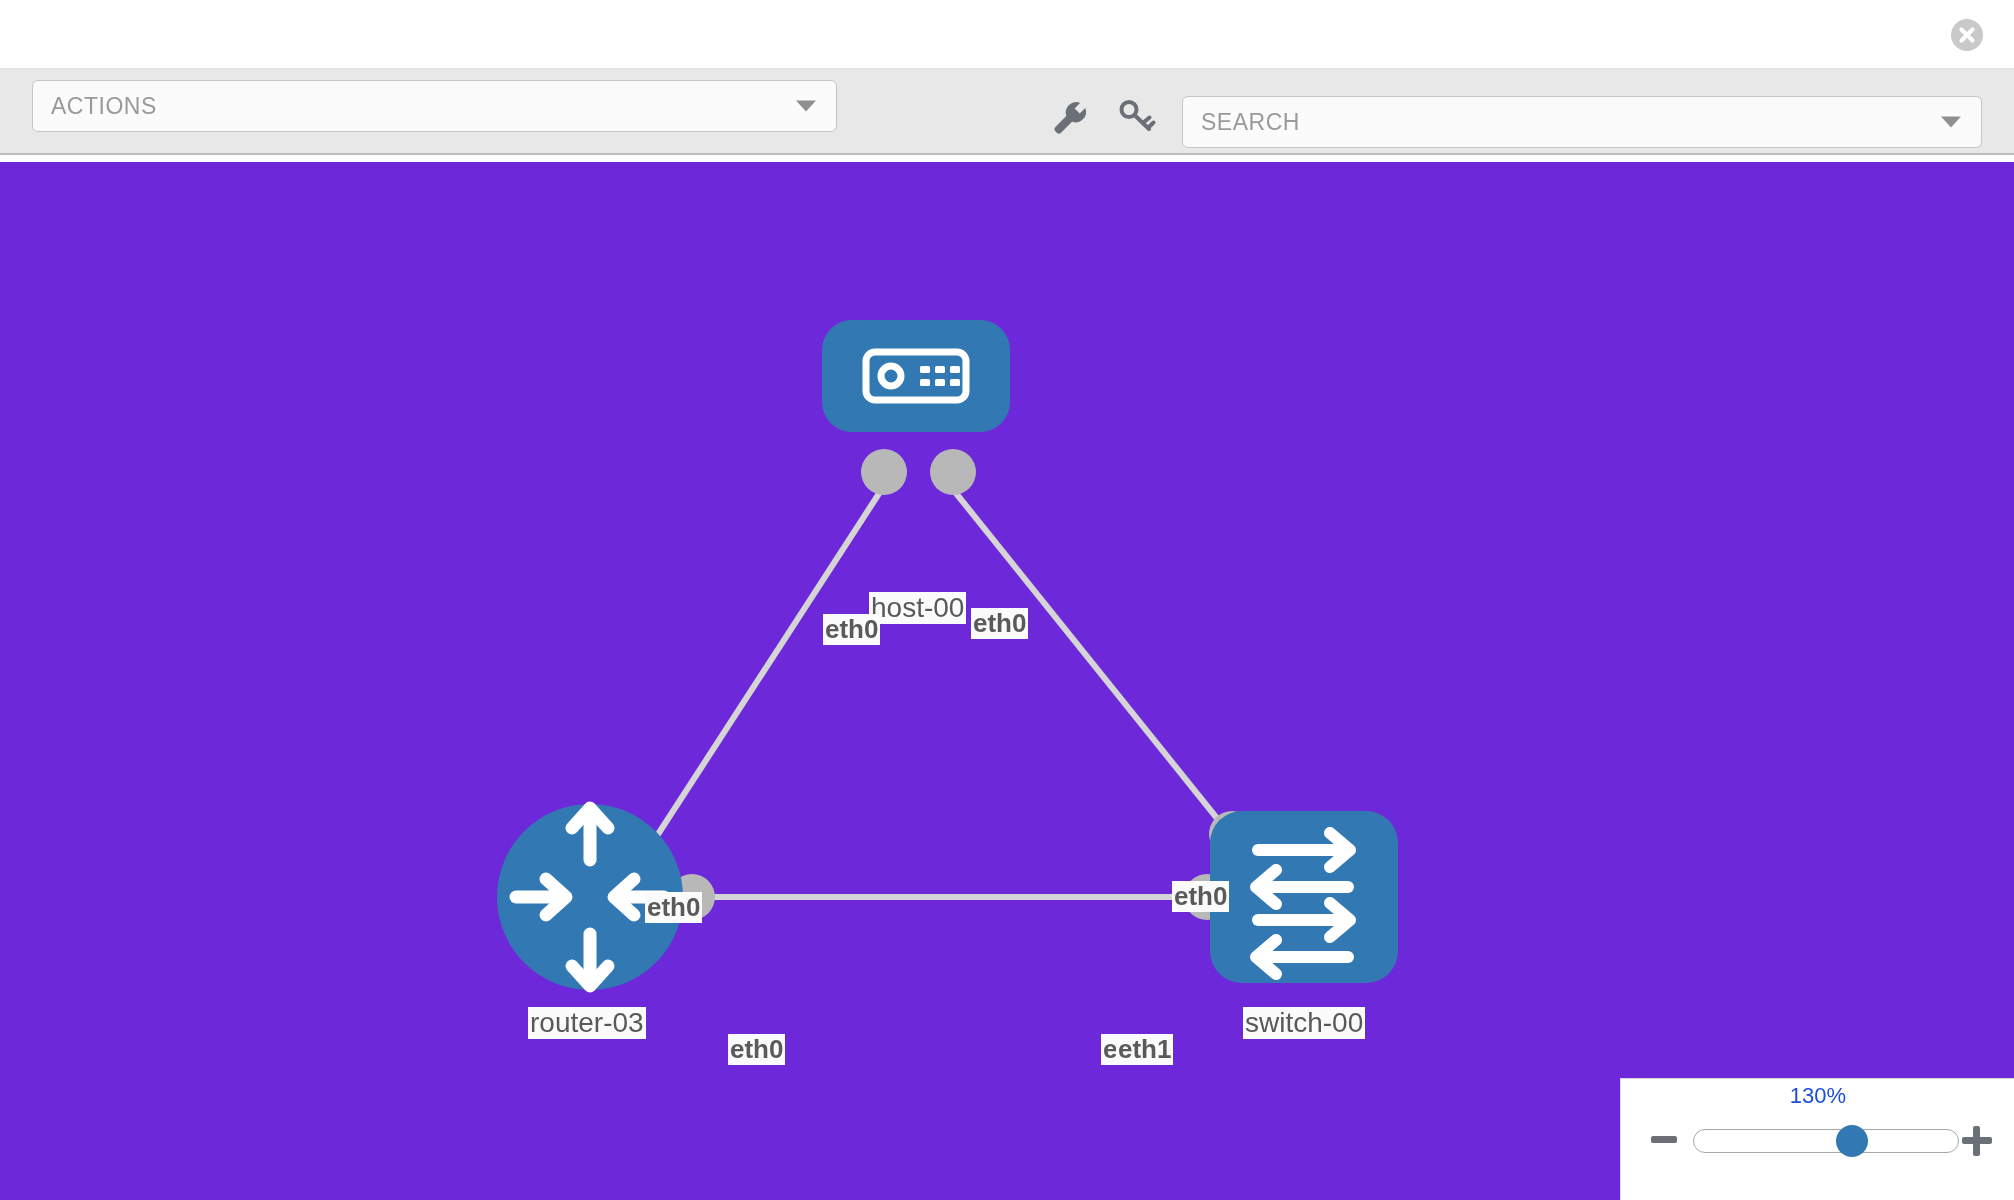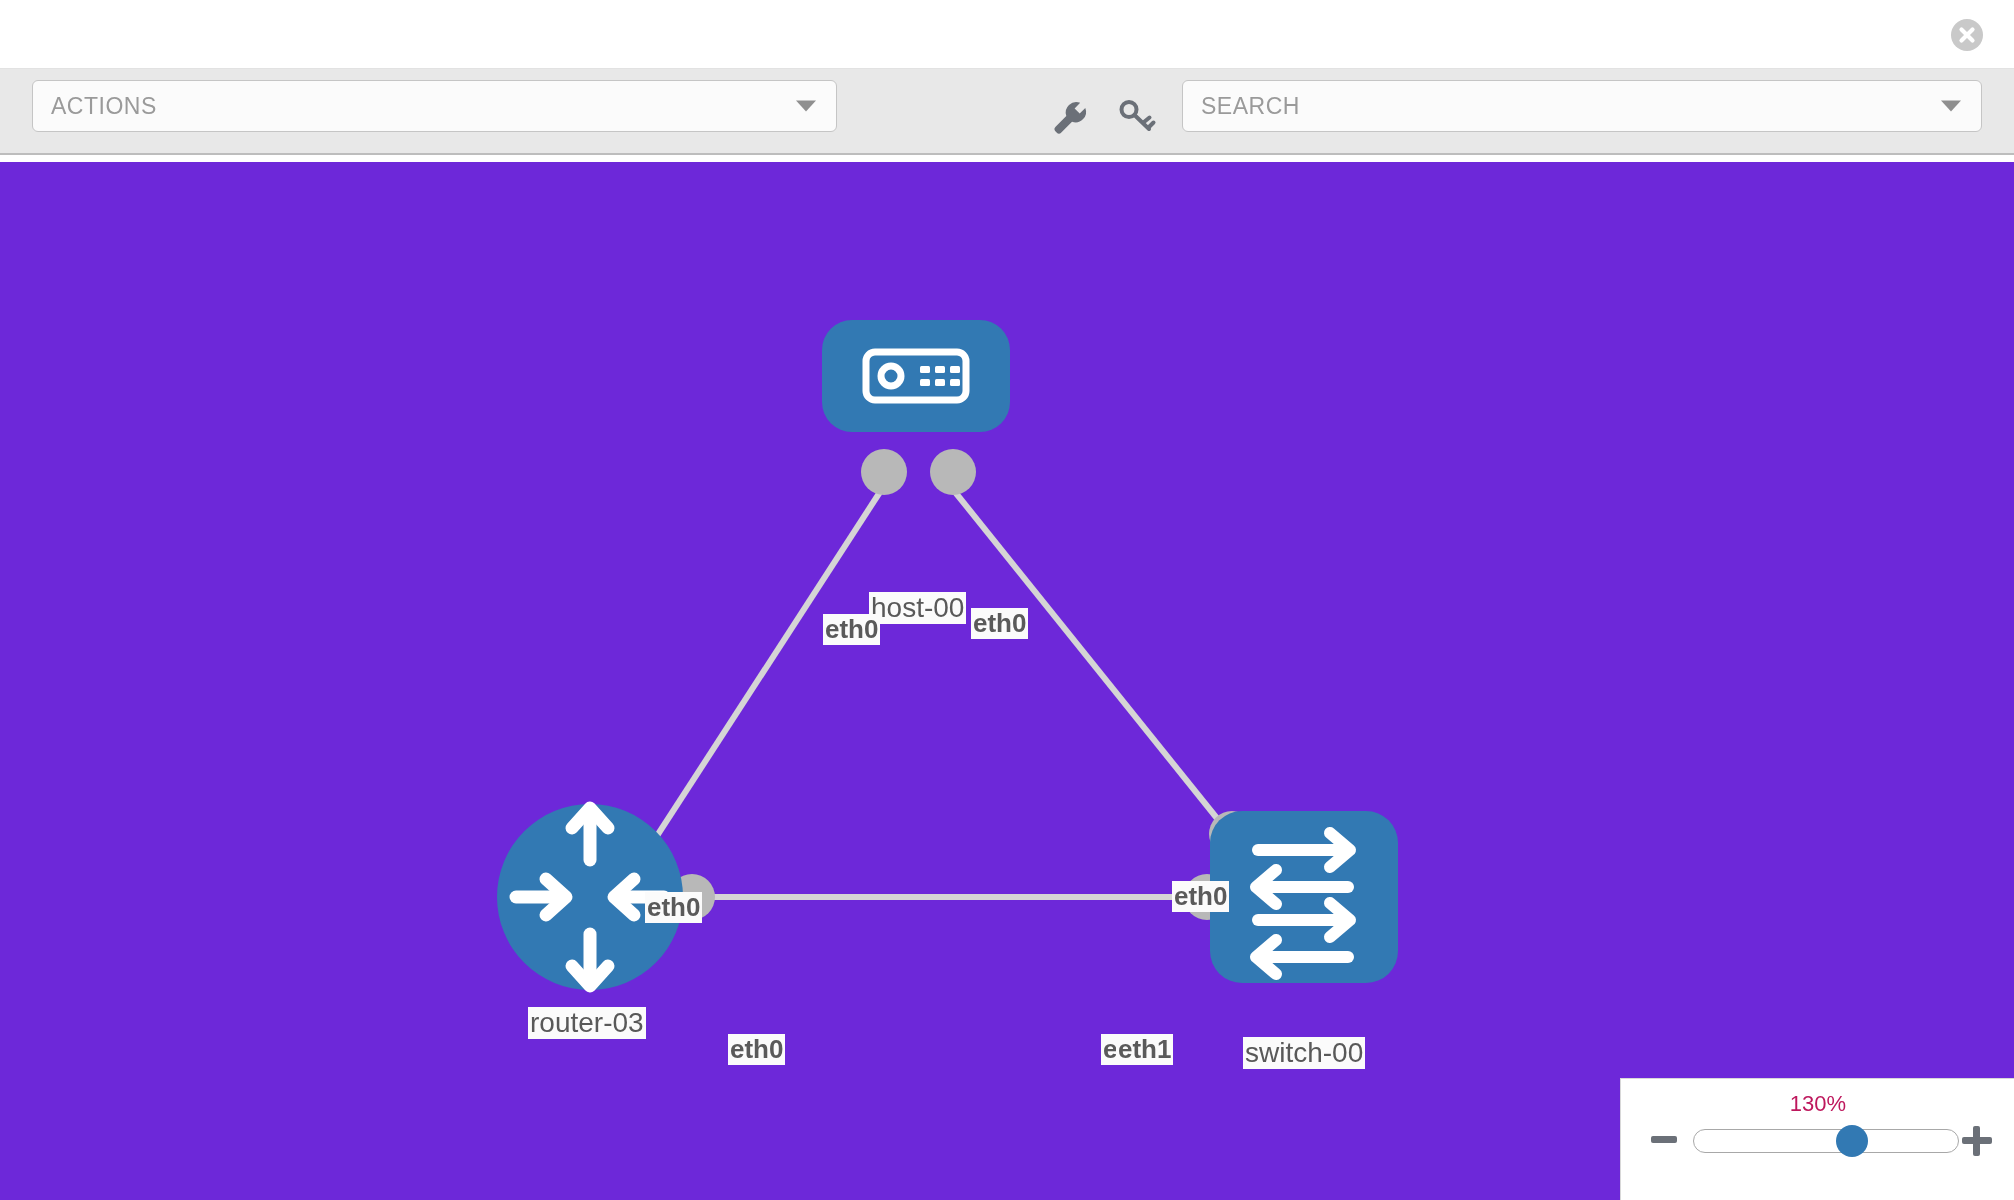--- a/index.html
+++ b/index.html
@@ -51,21 +51,21 @@
   }
   .dropdown {
     position: absolute;
     background: #fbfbfb;
     border: 1px solid #c5c5c5;
     border-radius: 6px;
     height: 52px;
     padding-left: 21px;
   }
   .dropdown.actions { left: 32px; top: 80px; width: 805px; }
-  .dropdown.search  { left: 1182px; top: 80px; width: 800px; }
+  .dropdown.search  { left: 1182px; top: 96px; width: 800px; }
   .dropdown-label {
     position: absolute;
     left: 18px;
     top: 50%;
     transform: translateY(-50%);
     font-size: 23px;
     color: #9a9a9a;
     letter-spacing: 0.5px;
     white-space: nowrap;
   }
@@ -132,26 +132,26 @@
     left: 1620px;
     top: 1078px;
     width: 394px;
     height: 122px;
     background: #ffffff;
     border-left: 1px solid #d8d8d8;
     border-top: 1px solid #d8d8d8;
   }
   .zoom-value {
     position: absolute;
-    top: 12px;
+    top: 4px;
     left: 0;
     width: 394px;
     text-align: center;
     font-size: 22px;
-    color: #be185d;
+    color: #1d4ed8;
   }
   .zoom-minus, .zoom-plus {
     position: absolute;
     top: 47px;
     cursor: pointer;
     user-select: none;
   }
   .zoom-minus { left: 30px;  width: 26px; height: 7px; background: #6b7078; border-radius: 2px; margin-top: 10px; }
   .zoom-plus  { right: 22px; width: 30px; height: 30px; }
   .zoom-plus::before, .zoom-plus::after {
@@ -293,21 +293,21 @@
         <path d="M1348 795 L1260 795"></path>
         <path d="M1276 778 L1256 795 L1276 812"></path>
       </g>
     </g>
   </svg>
 
   <div class="node-label" style="left:869px; top:430px;">host-00</div>
 
   <div class="node-label" style="left:528px; top:845px;">router-03</div>
 
-  <div class="node-label" style="left:1243px; top:845px;margin-top:30px;">switch-00</div>
+  <div class="node-label" style="left:1243px; top:845px;">switch-00</div>
 
   <div class="iface-label" style="left:823px; top:452px;">eth0</div>
 
   <div class="iface-label" style="left:971px; top:446px;">eth0</div>
 
   <div class="iface-label" style="left:645px; top:730px;">eth0</div>
 
   <div class="iface-label" style="left:1172px; top:719px;">eth0</div>
 
   <div class="iface-label" style="left:1101px; top:872px;">eth0</div>

